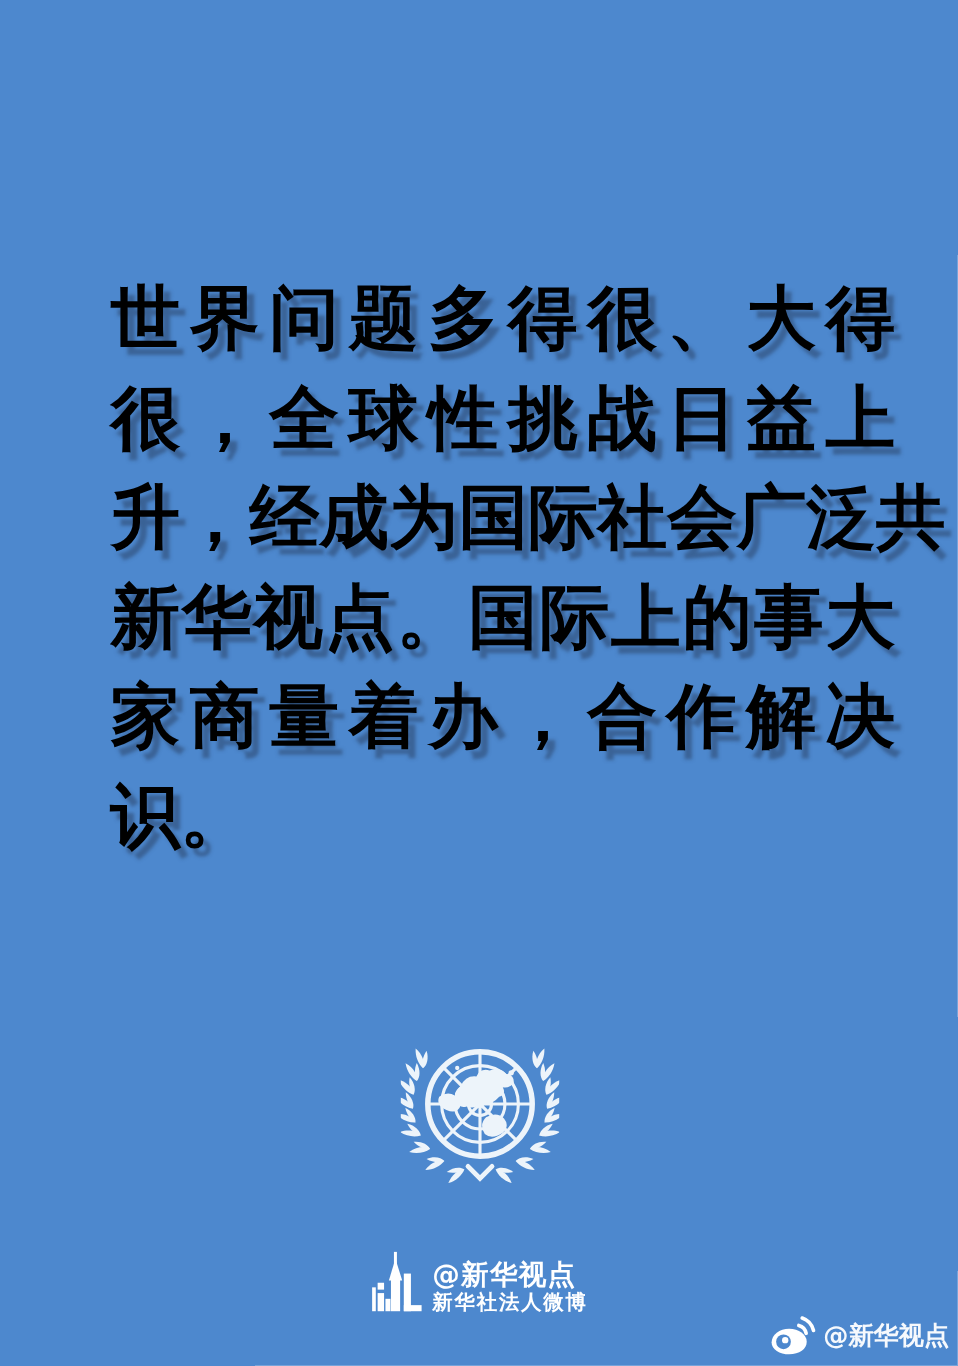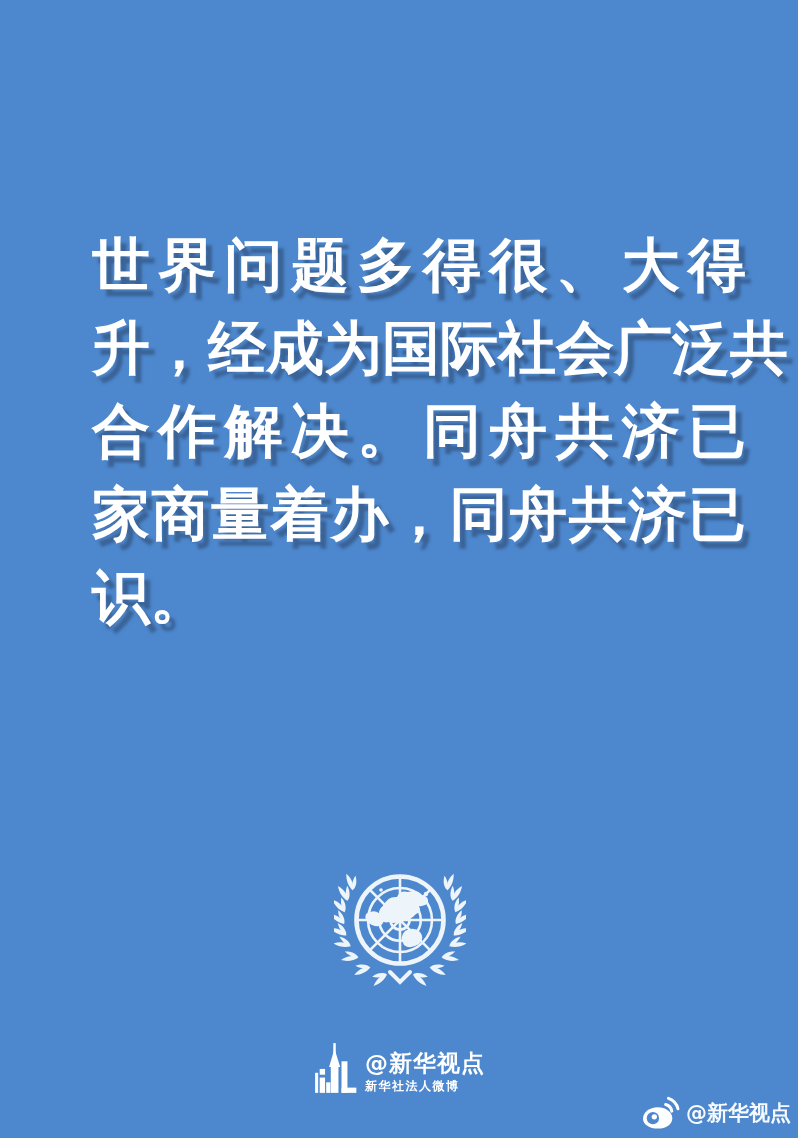--- a/index.html
+++ b/index.html
@@ -14,21 +14,21 @@
 
   
   .quote {
     position: absolute;
     left: 92px;
     top: 224px;
     width: 654px;
     font-size: 58px;
     font-weight: 700;
     line-height: 83px;
-    color: #ffffff;
+    color: #000000;
     text-shadow: 6px 7px 3px rgba(40, 62, 95, 0.5);
   }
   .quote-line {
     height: 83px;
     text-align: justify;
     text-align-last: justify;
     text-justify: inter-character;
     white-space: nowrap;
   }
   .quote-line:last-child {
@@ -61,21 +61,21 @@
   }
   .branding .xh-icon svg { display: block; }
   .branding-text { display: flex; flex-direction: column; }
   .branding-handle {
     font-size: 23px;
     font-weight: 700;
     line-height: 26px;
     letter-spacing: 1px;
   }
   .branding-subtitle {
-    font-size: 12px;
+    font-size: 17px;
     font-weight: 700;
     letter-spacing: 1.5px;
     margin-top: 3px;
     line-height: 14px;
   }
 
   
   .watermark {
     position: absolute;
     right: 7px;
@@ -90,23 +90,24 @@
   }
   .watermark svg { display: block; }
 </style>
 </head>
 <body>
 
 <div class="poster">
 
   <div class="quote">
     <div class="quote-line">世界问题多得很、大得</div>
+    <div class="quote-line">很，全球性挑战日益上</div>
     <div class="quote-line">升，经成为国际社会广泛共</div>
-    <div class="quote-line">合作解决。同舟共济已</div>
-    <div class="quote-line">家商量着办，同舟共济已</div>
+    <div class="quote-line">新华视点。国际上的事大</div>
+    <div class="quote-line">家商量着办，合作解决</div>
     <div class="quote-line">识。</div>
   </div>
 
   <div class="un-emblem">
     <svg viewBox="0 0 132 122" width="132" height="122" aria-hidden="true">
       <defs>
         <path id="lf" d="M0 0 C3.6 -3.2 4.8 -10.5 1.7 -17.5 C-1.6 -11.6 -1.9 -5 0 0 Z"></path>
       </defs>
 
       <g fill="none" stroke="currentColor">

